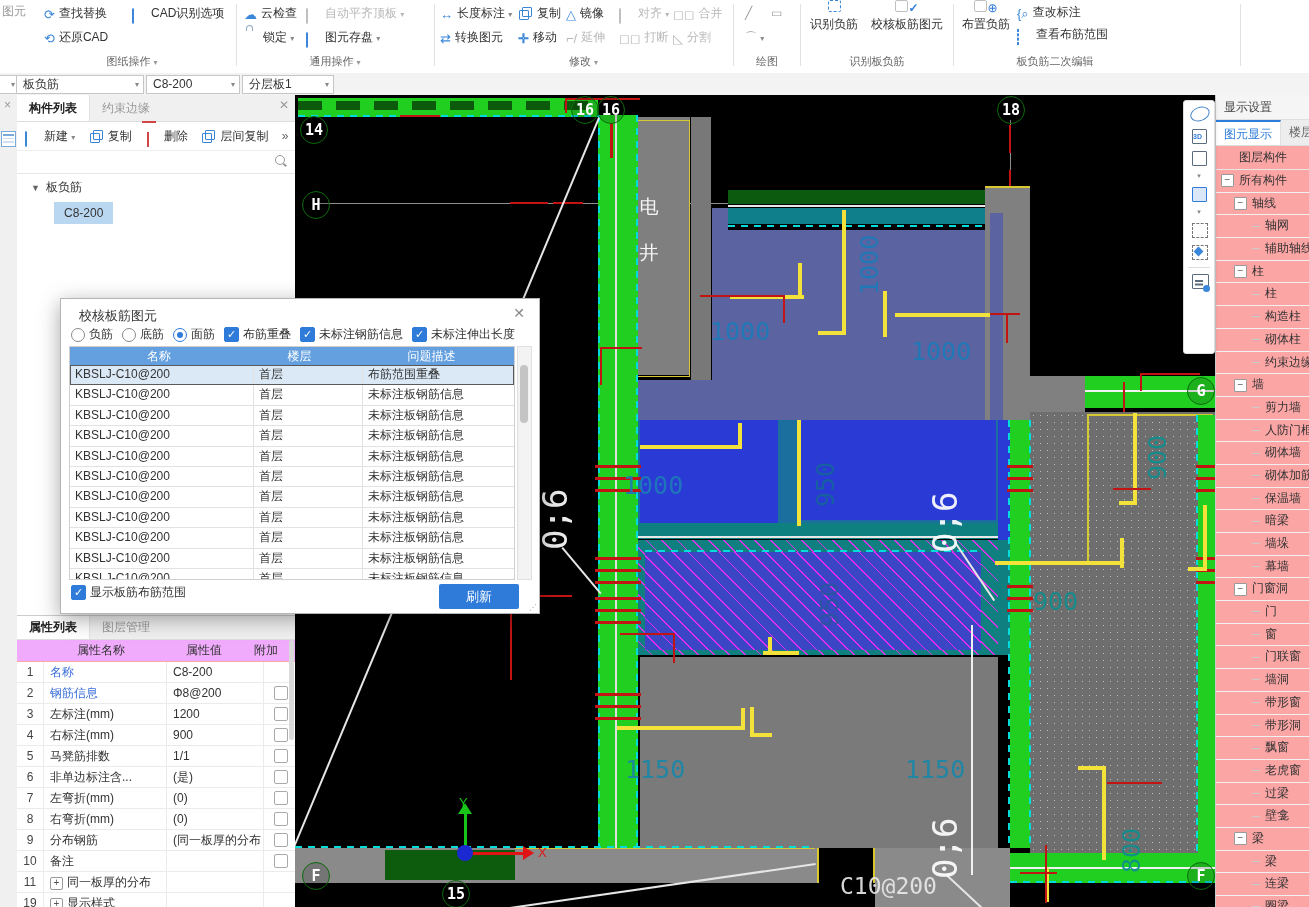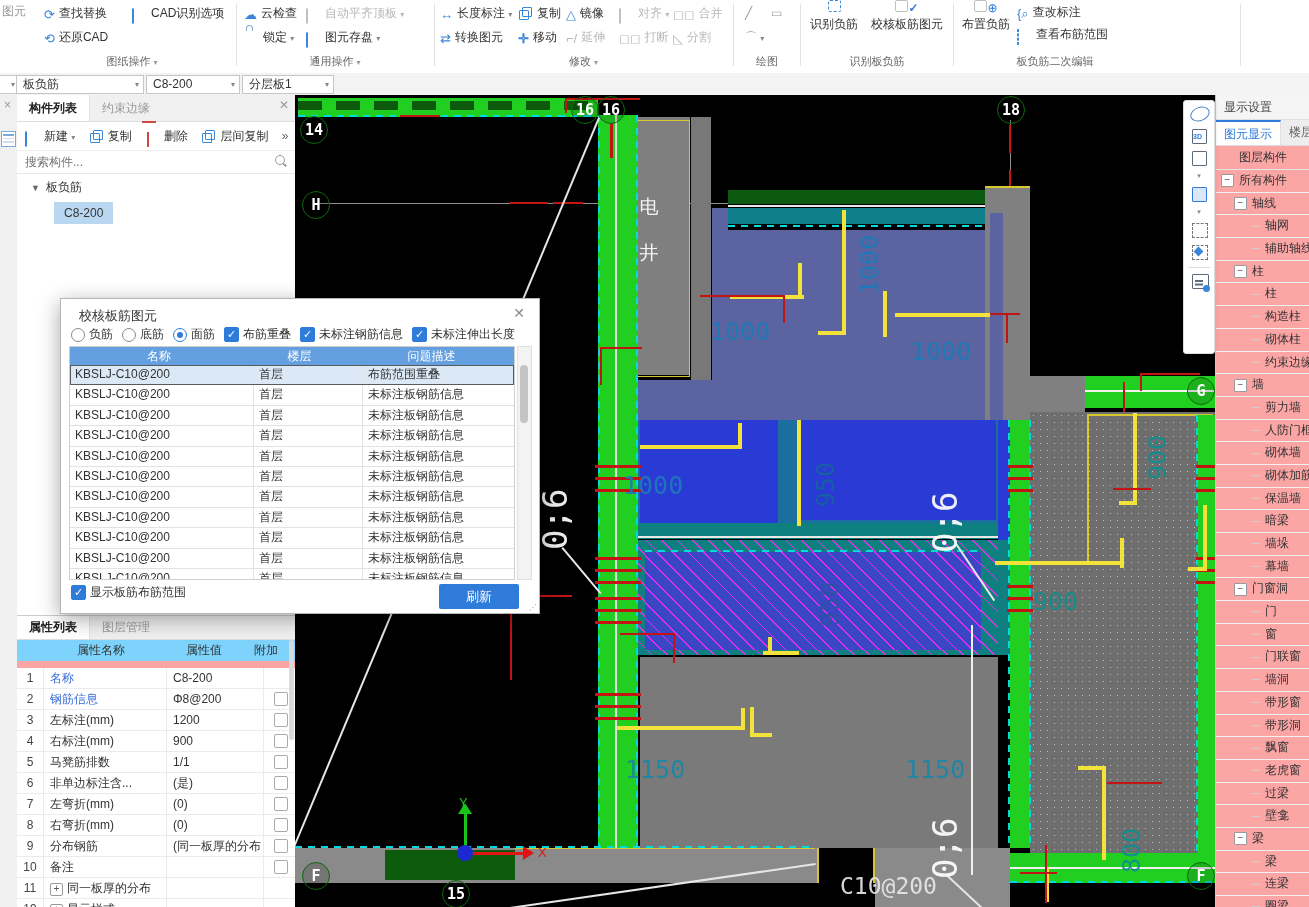--- a/index.html
+++ b/index.html
@@ -46,21 +46,21 @@
   .searchbox{position:relative;height:22px;border-bottom:1px solid #e6e6e6;}
   .searchbox input{border:none;outline:none;width:240px;height:20px;padding-left:8px;font-size:12px;color:#aaa;font-family:inherit;}
   .mag{position:absolute;right:10px;top:4px;width:8px;height:8px;border:1.4px solid #999;border-radius:50%;}
   .mag::before{content:"";position:absolute;left:7px;top:8px;width:4px;height:1.5px;background:#999;transform:rotate(40deg);}
   .treerow{height:26px;line-height:26px;}
   .tri{display:inline-block;margin:0 6px 0 14px;color:#666;font-size:9px;}
   .citem{display:inline-block;padding:0 10px;height:22px;line-height:22px;margin-left:37px;}
   .citem.sel{background:#b9d7f1;}
   
   #ppanel{position:absolute;left:17px;top:615px;width:278px;height:292px;background:#fff;border-top:1px solid #ccc;border-right:1px solid #d5d5d5;overflow:hidden;}
-  .phead{display:flex;height:21px;line-height:21px;border-bottom:7px solid #fca5a5;background:#7dd3fc;color:#333;}
+  .phead{display:flex;height:21px;line-height:21px;border-bottom:1px solid #fca5a5;background:#f0abfc;color:#333;}
   .phead div{text-align:center;}
   .prow{display:flex;height:20px;line-height:20px;border-bottom:1px solid #ebebeb;}
   .pnum{width:26px;text-align:center;color:#444;border-right:1px solid #ebebeb;flex:none;}
   .pname{width:116px;padding-left:6px;border-right:1px solid #ebebeb;flex:none;overflow:hidden;white-space:nowrap;}
   .pname.blue{color:#3a6fd8;}
   .pval{width:90px;padding-left:6px;border-right:1px solid #ebebeb;flex:none;overflow:hidden;white-space:nowrap;}
   .pextra{width:34px;display:flex;align-items:center;justify-content:center;flex:none;}
   .pcb{width:12px;height:12px;border:1px solid #a9a9a9;border-radius:2px;background:#fff;display:inline-block;}
   .exp{display:inline-block;width:11px;height:11px;line-height:9px;text-align:center;border:1px solid #999;border-radius:2px;margin-right:4px;font-size:10px;color:#555;background:#fff;}
   .pvscroll{position:absolute;right:1px;top:24px;width:5px;height:100px;background:#d9d9d9;border-radius:3px;}
@@ -230,21 +230,20 @@
       <div class="ptab">约束边缘</div>
     </div>
     <div class="ltool">
       <span class="t"><span class="ic"><span class="icbox"></span></span><span>新建</span> <span style="font-size:8px;color:#888">▾</span></span>
       <span class="t"><span class="ic ic-copy"></span><span>复制</span></span>
       <span class="t"><span class="ic"><span class="ic-trash"></span></span><span>删除</span></span>
       <span class="t"><span class="ic ic-copy"></span><span>层间复制</span></span>
       <span style="color:#666">»</span>
     </div>
     <div class="searchbox">
-      <input placeholder="搜索构件..." style="">
       <span class="mag"></span>
     </div>
     <div class="treerow">
       <span class="tri">▼</span><span>板负筋</span>
     </div>
     <div class="treerow">
       <span class="citem sel">C8-200</span>
     </div>
   </div>
 

